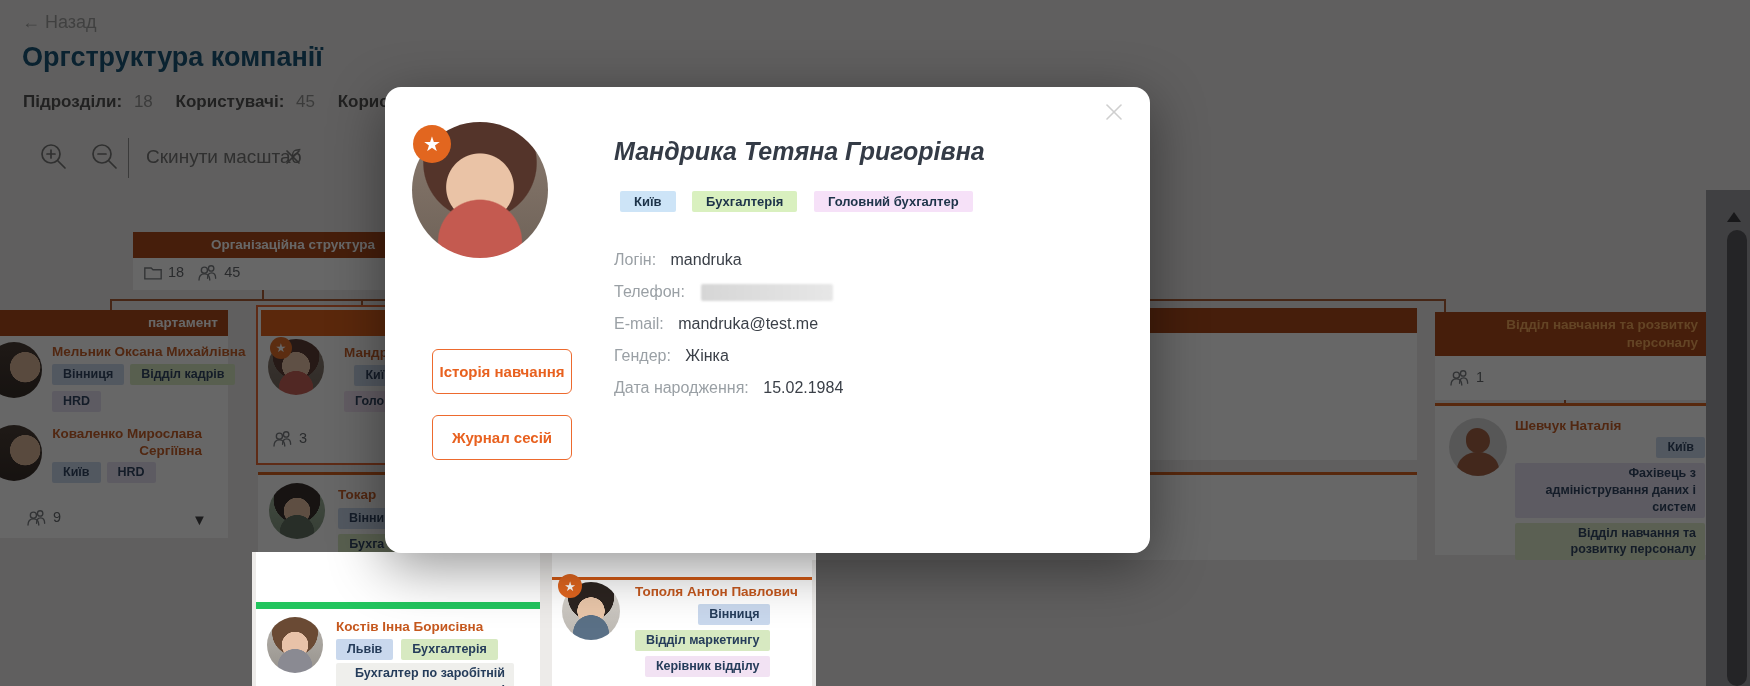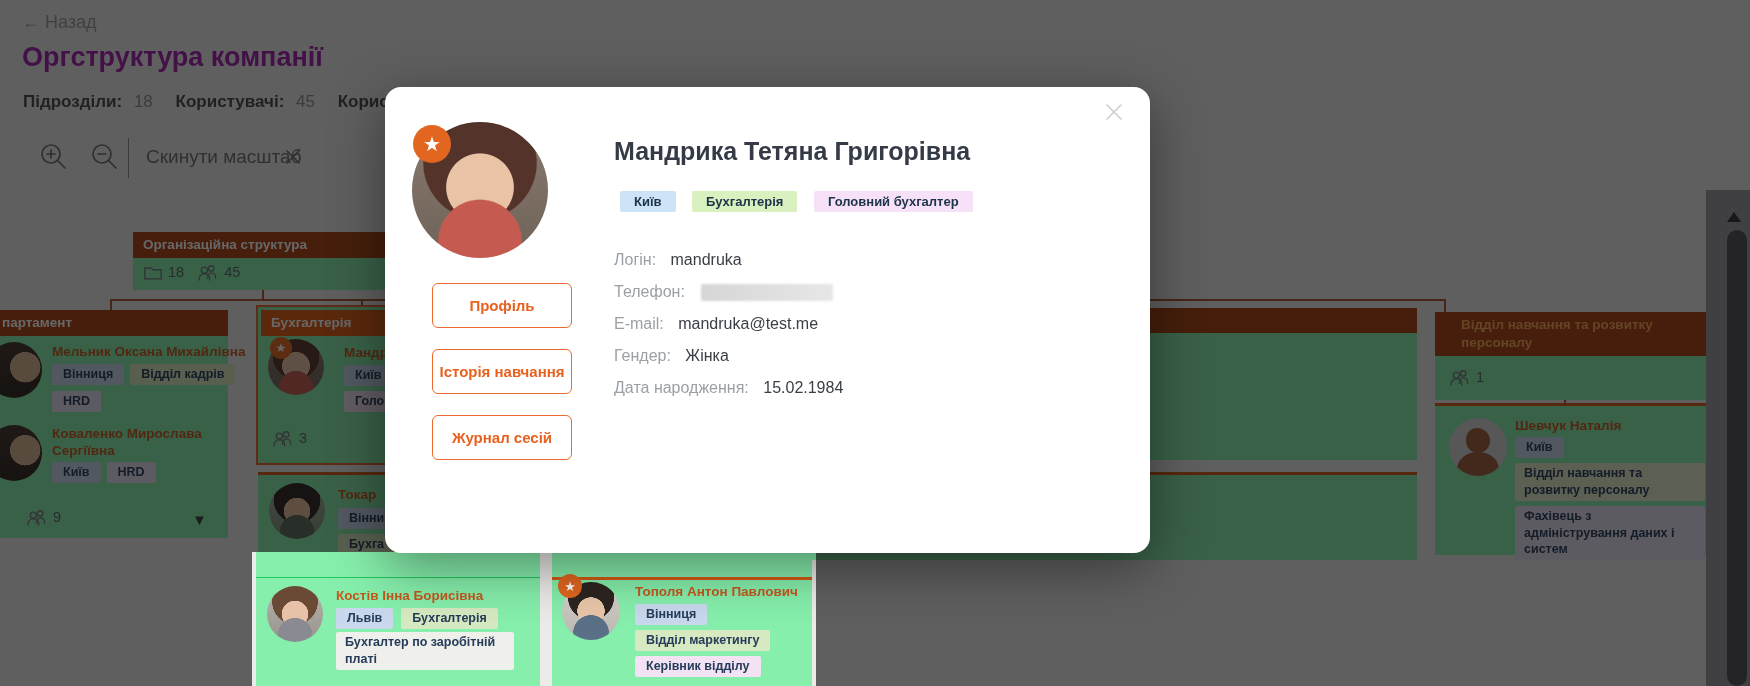--- a/index.html
+++ b/index.html
@@ -1,28 +1,28 @@
 <!DOCTYPE html>
 <html><head>
 <meta charset="utf-8">
 <style>
   html,body{margin:0;padding:0;background:#888;}
   #stage{position:relative;width:1750px;height:686px;overflow:hidden;background:#edebe9;
          font-family:"Liberation Sans","DejaVu Sans",sans-serif;}
   .abs{position:absolute;}
   
   .back{color:#9a9a9a;font-size:18px;}
-  .page-title{color:#a21caf;font-size:27px;font-weight:bold;}
+  .page-title{color:#0c4a6e;font-size:27px;font-weight:bold;}
   .stats{font-size:17px;color:#474747;font-weight:bold;white-space:nowrap;}
   .stats .val{color:#8d8d8d;font-weight:normal;margin:0 18px 0 7px;}
   .tool-ic{width:32px;height:32px;}
   .vdiv{width:1px;height:40px;background:#8a8a8a;}
   .reset-zoom{color:#6e6e6e;font-size:19px;}
   
-  .card{position:absolute;background:#86efac;}
+  .card{position:absolute;background:#ffffff;text-align:right;}
   .dept-head{background:#a8400e;color:#fff;font-weight:bold;font-size:13.5px;
              padding:4px 10px;line-height:1.3;box-sizing:border-box;}
   .dept-head.sel{background:#df5a12;}
   .dept-head.orange-text{color:#f5a351;}
   .conn{position:absolute;background:#a8552a;}
   .pname{font-weight:bold;color:#c5581e;font-size:13.5px;line-height:1.25;}
   .chip{display:inline-block;padding:2px 11px;border-radius:2px;font-size:12.5px;
         font-weight:bold;color:#253c5a;line-height:1.35;white-space:nowrap;}
   .chip.multi{white-space:normal;padding:2px 9px;}
   .c-blue{background:#c9d8ed}.c-green{background:#d7e9c1}.c-lav{background:#e5dff2}
@@ -204,21 +204,21 @@
   <div class="card" style="left:258px;top:472px;width:247px;height:96px;border-top:3px solid #d45a14;box-sizing:border-box;">
     <div class="avatar av-photo2" style="left:11px;top:8px;width:56px;height:56px;"></div>
     <div class="abs pname" style="left:80px;top:12px;">Токар</div>
     <div class="abs" style="left:80px;top:33px;">
       <div class="chiprow"><span class="chip c-blue">Вінни</span></div>
       <div class="chiprow"><span class="chip c-green">Бухга</span></div>
     </div>
   </div>
 
   <div class="card" style="left:256px;top:552px;width:284px;height:134px;"></div>
-  <div class="card" style="left:256px;top:577px;width:284px;height:82px;border-top:1px solid #22c55e;box-sizing:border-box;">
+  <div class="card" style="left:256px;top:602px;width:284px;height:82px;border-top:7px solid #22c55e;box-sizing:border-box;">
     <div class="avatar av-photo3" style="left:11px;top:8px;width:56px;height:56px;"></div>
     <div class="abs pname" style="left:80px;top:10px;">Костів Інна Борисівна</div>
     <div class="abs" style="left:80px;top:30px;display:flex;gap:8px;">
       <span class="chip c-blue">Львів</span>
       <span class="chip c-green">Бухгалтерія</span>
     </div>
     <div class="abs" style="left:80px;top:54px;">
       <span class="chip c-gray multi" style="width:160px;">Бухгалтер по заробітній платі</span>
     </div>
   </div>
@@ -257,42 +257,42 @@
   </div>
 
   <div class="card" style="left:1435px;top:403px;width:273px;height:152px;border-top:3px solid #d45a14;box-sizing:border-box;">
     <div class="avatar av-ph" style="left:14px;top:12px;width:58px;height:58px;">
       <div class="hd"></div>
       <div class="bd"></div>
     </div>
     <div class="abs pname" style="left:80px;top:12px;">Шевчук Наталія</div>
     <div class="abs" style="left:80px;top:31px;">
       <div class="chiprow"><span class="chip c-blue">Київ</span></div>
+      <div class="chiprow"><span class="chip c-lav multi" style="width:172px;">Фахівець з адміністрування даних і систем</span></div>
       <div class="chiprow"><span class="chip c-green2 multi" style="width:172px;">Відділ навчання та розвитку персоналу</span></div>
-      <div class="chiprow"><span class="chip c-lav multi" style="width:172px;">Фахівець з адміністрування даних і систем</span></div>
     </div>
   </div>
 
   <div id="dim"></div>
 
   <div id="scrollzone">
     <div id="scroll-up"></div>
     <div id="scroll-thumb"></div>
   </div>
 
   <div id="modal">
     <svg class="abs" style="left:718px;top:14px;width:22px;height:22px;stroke:#cfcfcf;stroke-width:1.6;stroke-linecap:round;" viewBox="0 0 22 22">
       <line x1="4" y1="4" x2="18" y2="18"></line>
         <line x1="18" y1="4" x2="4" y2="18"></line>
     </svg>
 
     <div class="star-badge" style="left:28px;top:38px;width:38px;height:38px;font-size:20px;">★</div>
     <div class="avatar av-photo1" style="left:27px;top:35px;width:136px;height:136px;"></div>
 
-    <div class="abs m-name" style="left:229px;top:50px;">Мандрика Тетяна Григорівна</div>
+    <div class="abs m-name" style="left:229px;top:50px;font-style:italic;">Мандрика Тетяна Григорівна</div>
 
     <div class="abs" style="left:229px;top:104px;padding-left:6px;">
       <span class="mchip mc-blue">Київ</span>
       <span class="mchip mc-green">Бухгалтерія</span>
       <span class="mchip mc-pink">Головний бухгалтер</span>
     </div>
 
     <div class="abs" style="left:229px;top:164px;">
       <div class="frow">
         <span class="lab">Логін:</span>
@@ -309,18 +309,17 @@
       <div class="frow">
         <span class="lab">Гендер:</span>
         <span class="val">Жінка</span>
       </div>
       <div class="frow">
         <span class="lab">Дата народження:</span>
         <span class="val">15.02.1984</span>
       </div>
     </div>
 
-    <button class="obtn" style="top:196px;">Профіль</button>
     <button class="obtn" style="top:262px;">Історія навчання</button>
     <button class="obtn" style="top:328px;">Журнал сесій</button>
   </div>
 
 </div>
 
 </body></html>

